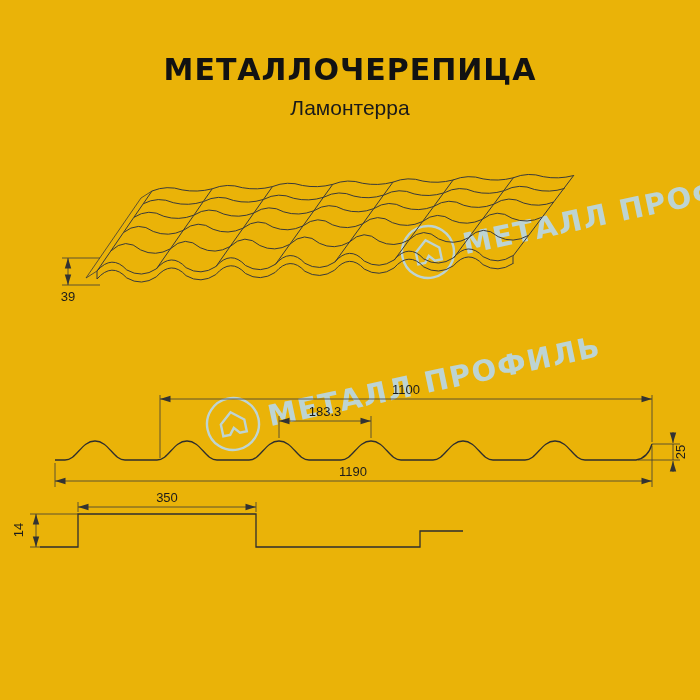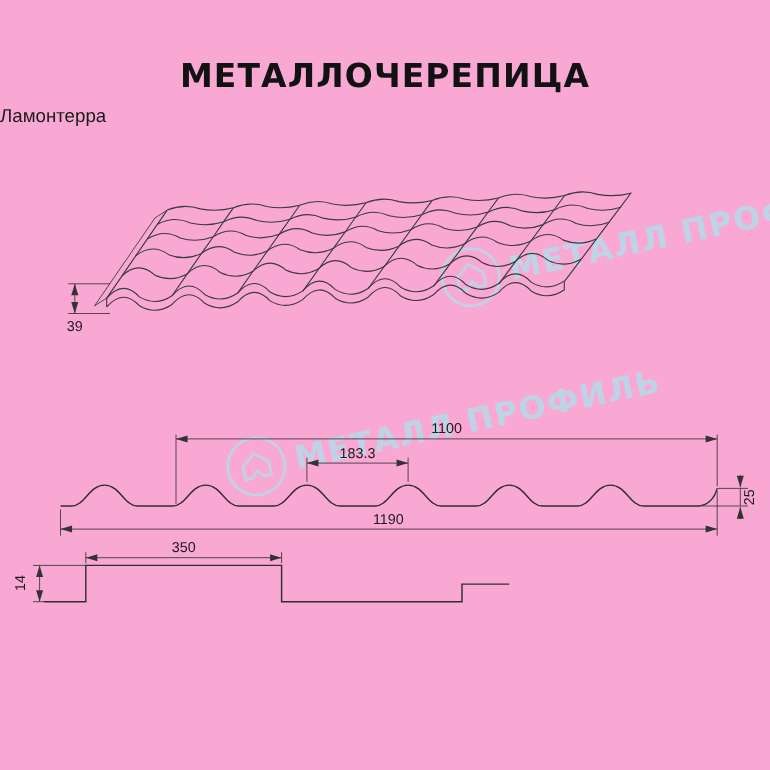--- a/index.html
+++ b/index.html
@@ -1,22 +1,22 @@
 <!DOCTYPE html>
 <html><head>
 <meta charset="utf-8">
 <style>
   html,body{margin:0;padding:0;background:#fff;}
-  .page{position:relative;width:700px;height:700px;background:#f9a8d4;overflow:hidden;
+  .page{position:relative;width:700px;height:700px;background:#eab308;overflow:hidden;
         font-family:"Liberation Sans",sans-serif;}
   .title{position:absolute;top:52px;left:0;width:100%;text-align:center;
          font-family:"DejaVu Sans","Liberation Sans",sans-serif;
          font-size:30px;font-weight:800;letter-spacing:1px;color:#121212;}
-  .subtitle{position:absolute;top:96px;left:0;width:100%;
-            font-size:17px;font-weight:400;color:#1a1a1a;}
+  .subtitle{position:absolute;top:96px;left:0;width:100%;text-align:center;
+            font-size:21px;font-weight:400;color:#1a1a1a;}
   svg.canvas{position:absolute;left:0;top:0;}
   .dim{font-family:"Liberation Sans",sans-serif;font-size:13px;fill:#1c1c1c;}
   .dl{stroke:#3a3a3a;stroke-width:.8;fill:none;}
   .pf{stroke:#2e2e2e;stroke-width:1.3;fill:none;}
   #tile3d path{stroke:#3a3a3a;stroke-width:1;fill:none;}
   .wm-text{font-family:"DejaVu Sans","Liberation Sans",sans-serif;
            font-size:29px;font-weight:700;letter-spacing:1.5px;}
   .wm-shape{fill:none;stroke-width:2.4;}
 </style>
 </head>

